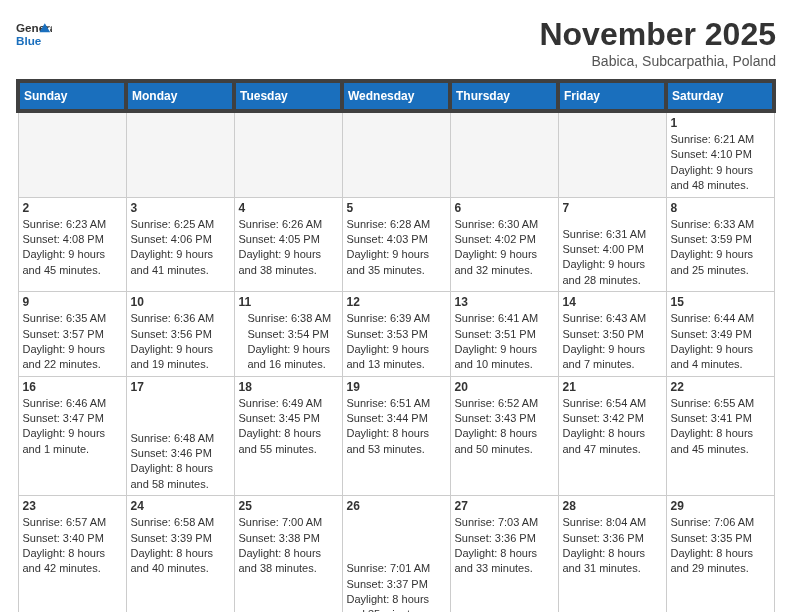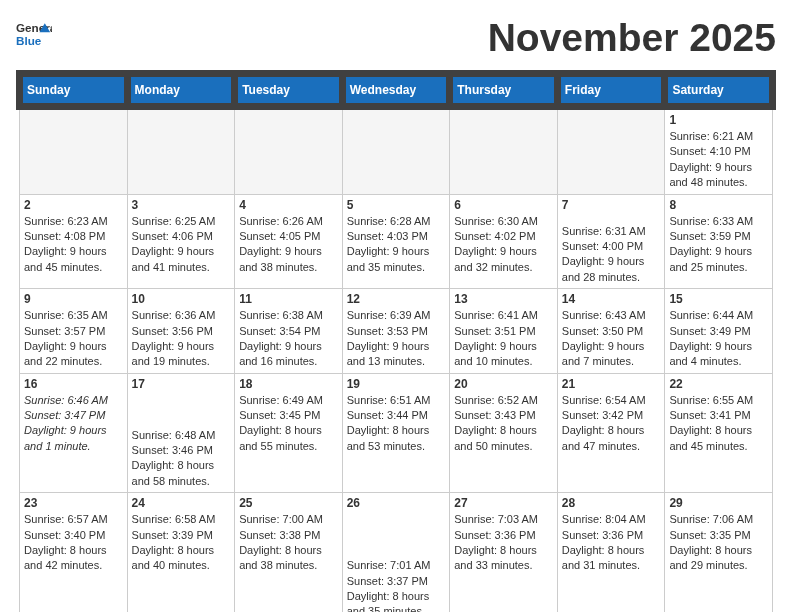--- a/index.html
+++ b/index.html
@@ -22,42 +22,42 @@
       gap: 6px;
     }
     .logo-icon {
       width: 36px;
       height: 36px;
     }
     .title-area {
       text-align: right;
     }
     .month-title {
-      font-size: 39px;
+      font-size: 32px;
       font-weight: bold;
       color: #333;
       margin-left: 20px;
     }
     .location-title {
       font-size: 14px;
       color: #555;
     }
     .calendar {
       width: 100%;
       border-collapse: collapse;
       border: 1px solid #ccc;
     }
     .calendar th {
       background: #1a6fbd;
       color: #fff;
       font-size: 12px;
       font-weight: bold;
       padding: 6px 4px;
       text-align: left;
-      border: 7px solid #404040;
+      border: 4px solid #404040;
     }
     .calendar td {
       width: calc(100%/7);
       vertical-align: top;
       border: 1px solid #ccc;
       padding: 3px 4px;
       font-size: 9.5px;
       color: #333;
       min-height: 72px;
       background: #fff;
@@ -84,20 +84,21 @@
 <div class="header-area">
   <div class="logo">
     <svg class="logo-icon" viewBox="0 0 40 40">
       <text x="0" y="18" font-size="13" font-weight="bold" fill="#333">General</text>
       <text x="0" y="32" font-size="13" font-weight="bold" fill="#1a6fbd">Blue</text>
       <polygon points="32,8 38,18 26,18" fill="#1a6fbd"></polygon>
     </svg>
   </div>
   <div class="title-area">
     <div class="month-title">November 2025</div>
+    <div class="location-title">Babica, Subcarpathia, Poland</div>
   </div>
 </div>
 
 <table class="calendar">
   <thead>
     <tr>
       <th>Sunday</th>
       <th>Monday</th>
       <th>Tuesday</th>
       <th>Wednesday</th>
@@ -183,21 +184,21 @@
         </td>
         <td>
           <span class="day-number">10</span>
           <div class="day-info" style="white-space: pre-line;">Sunrise: 6:36 AM
 Sunset: 3:56 PM
 Daylight: 9 hours
 and 19 minutes.</div>
         </td>
         <td>
           <span class="day-number">11</span>
-          <div class="day-info" style="white-space: pre-line;">Sunrise: 6:38 AM
+          <div class="day-info" style="white-space: pre-line; margin-left: 9px;">Sunrise: 6:38 AM
 Sunset: 3:54 PM
 Daylight: 9 hours
 and 16 minutes.</div>
         </td>
         <td>
           <span class="day-number">12</span>
           <div class="day-info" style="white-space: pre-line;">Sunrise: 6:39 AM
 Sunset: 3:53 PM
 Daylight: 9 hours
 and 13 minutes.</div>
@@ -220,21 +221,21 @@
           <span class="day-number">15</span>
           <div class="day-info" style="white-space: pre-line;">Sunrise: 6:44 AM
 Sunset: 3:49 PM
 Daylight: 9 hours
 and 4 minutes.</div>
         </td>
       </tr>
       <tr>
         <td>
           <span class="day-number">16</span>
-          <div class="day-info" style="white-space: pre-line; font-style: italic;">Sunrise: 6:46 AM
+          <div class="day-info" style="white-space: pre-line;">Sunrise: 6:46 AM
 Sunset: 3:47 PM
 Daylight: 9 hours
 and 1 minute.</div>
         </td>
         <td>
           <span class="day-number">17</span>
           <div class="day-info" style="white-space: pre-line; margin-top: 37px;">Sunrise: 6:48 AM
 Sunset: 3:46 PM
 Daylight: 8 hours
 and 58 minutes.</div>

